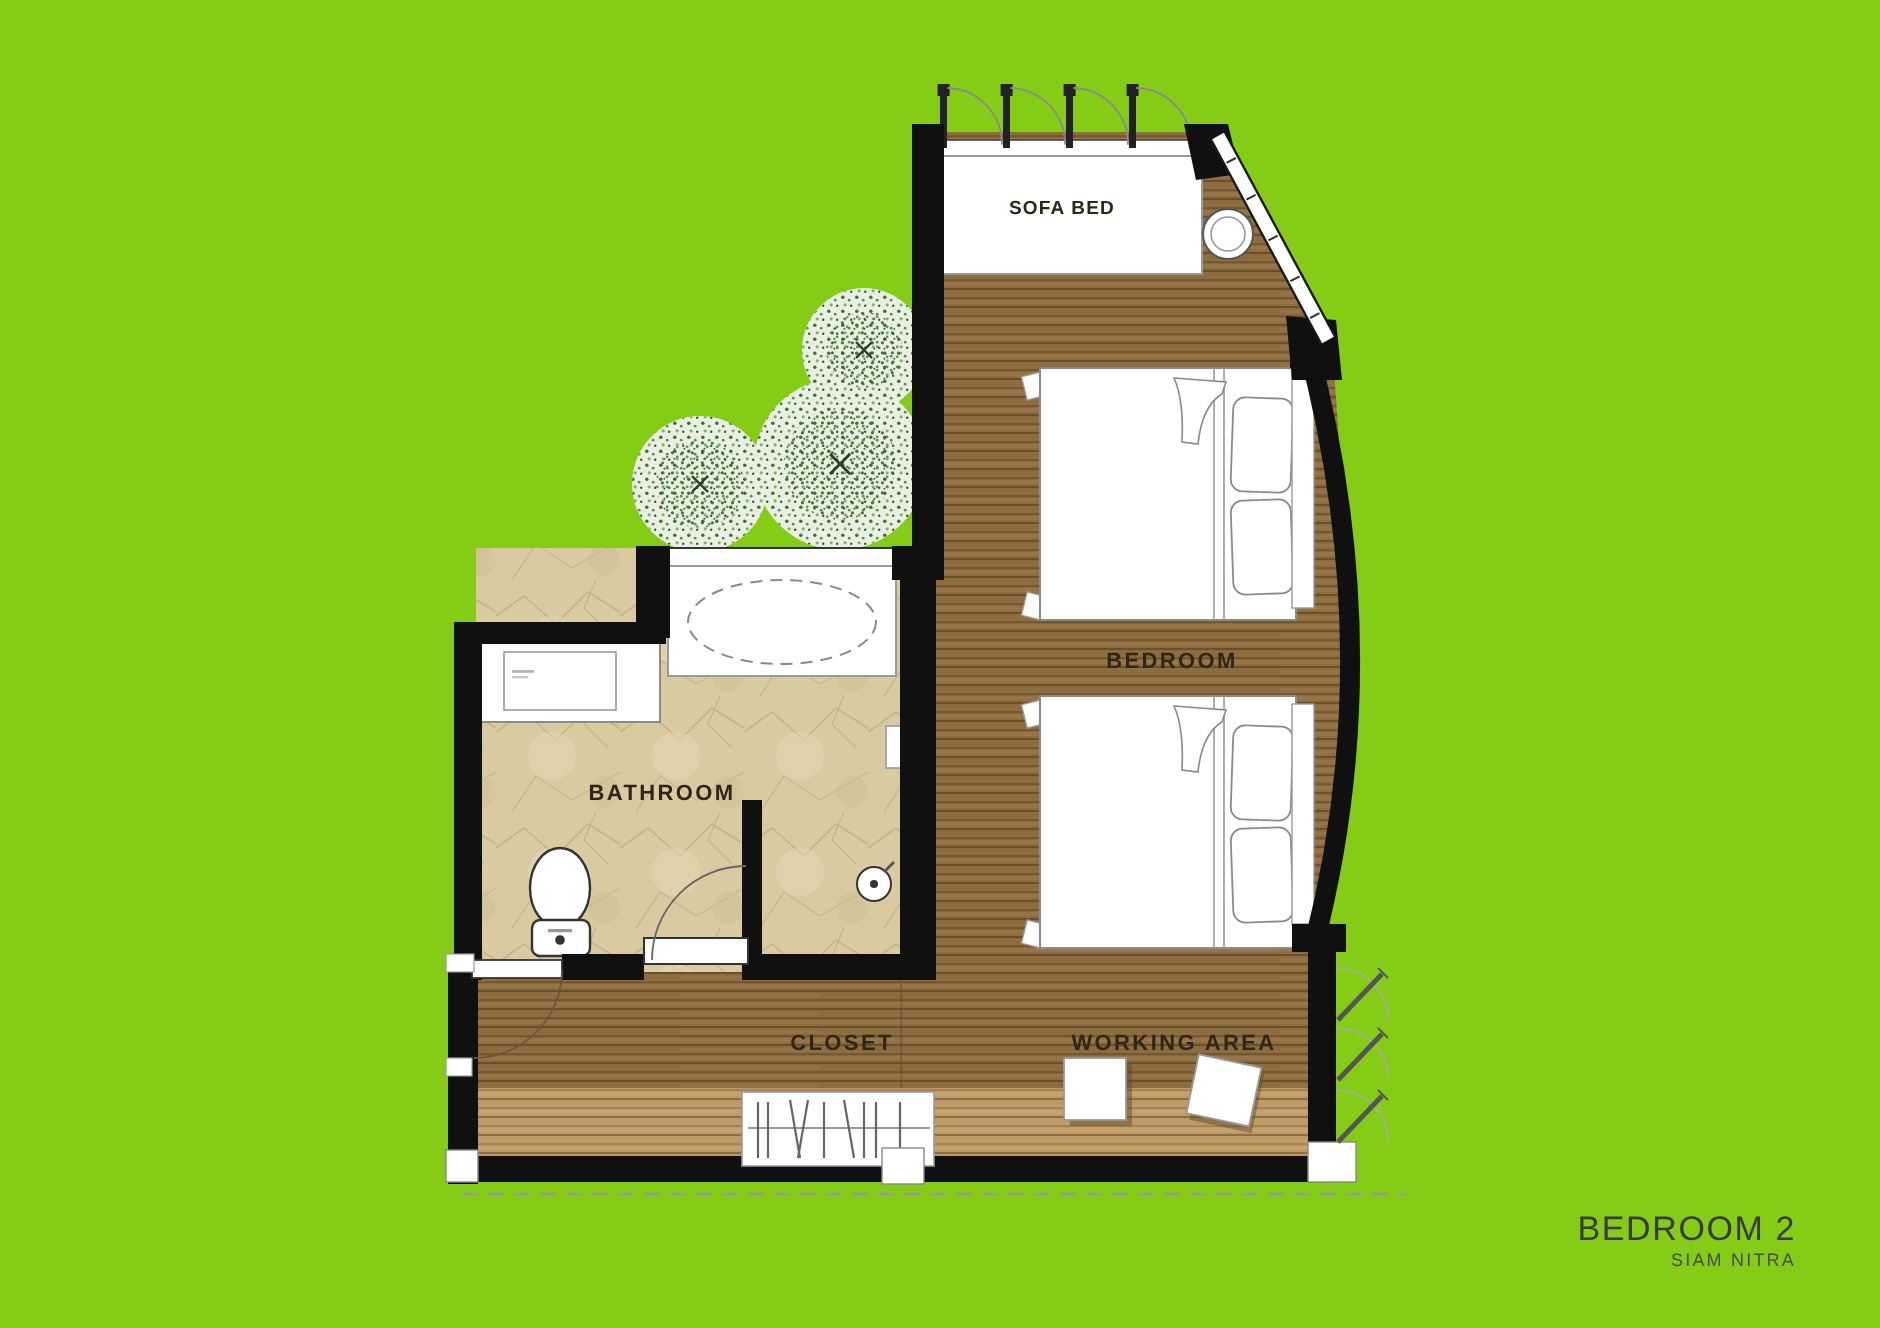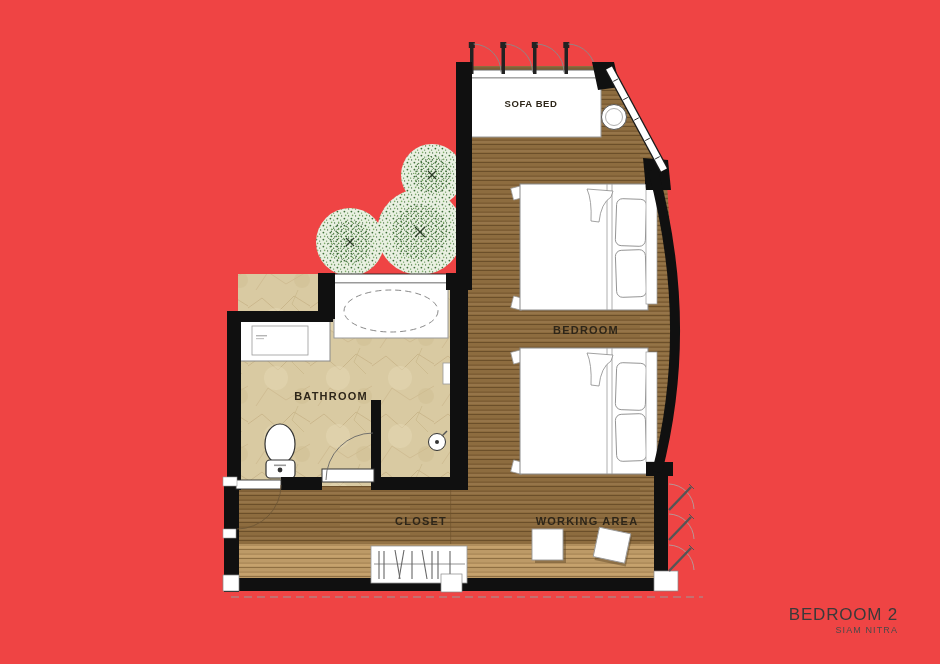--- a/index.html
+++ b/index.html
@@ -1,16 +1,16 @@
 <!DOCTYPE html>
 <html><head>
 <meta charset="utf-8">
 <style>
   html,body{margin:0;padding:0;background:#fff;}
-  #stage{position:relative;width:940px;height:664px;background:#ef4444;overflow:hidden;}
+  #stage{position:relative;width:940px;height:664px;background:#84cc16;overflow:hidden;}
   svg{position:absolute;left:0;top:0;}
   text{font-family:"Liberation Sans","DejaVu Sans",sans-serif;fill:#2e2619;}
   .room-label{font-size:11px;font-weight:700;letter-spacing:1.2px;}
   .small-label{font-size:9.5px;font-weight:700;letter-spacing:.6px;}
   .plan-title{font-size:17px;font-weight:400;letter-spacing:.8px;fill:#3a3a3a;}
   .plan-subtitle{font-size:9px;font-weight:400;letter-spacing:1.1px;fill:#4a4a4a;}
 </style>
 </head>
 <body>
 

